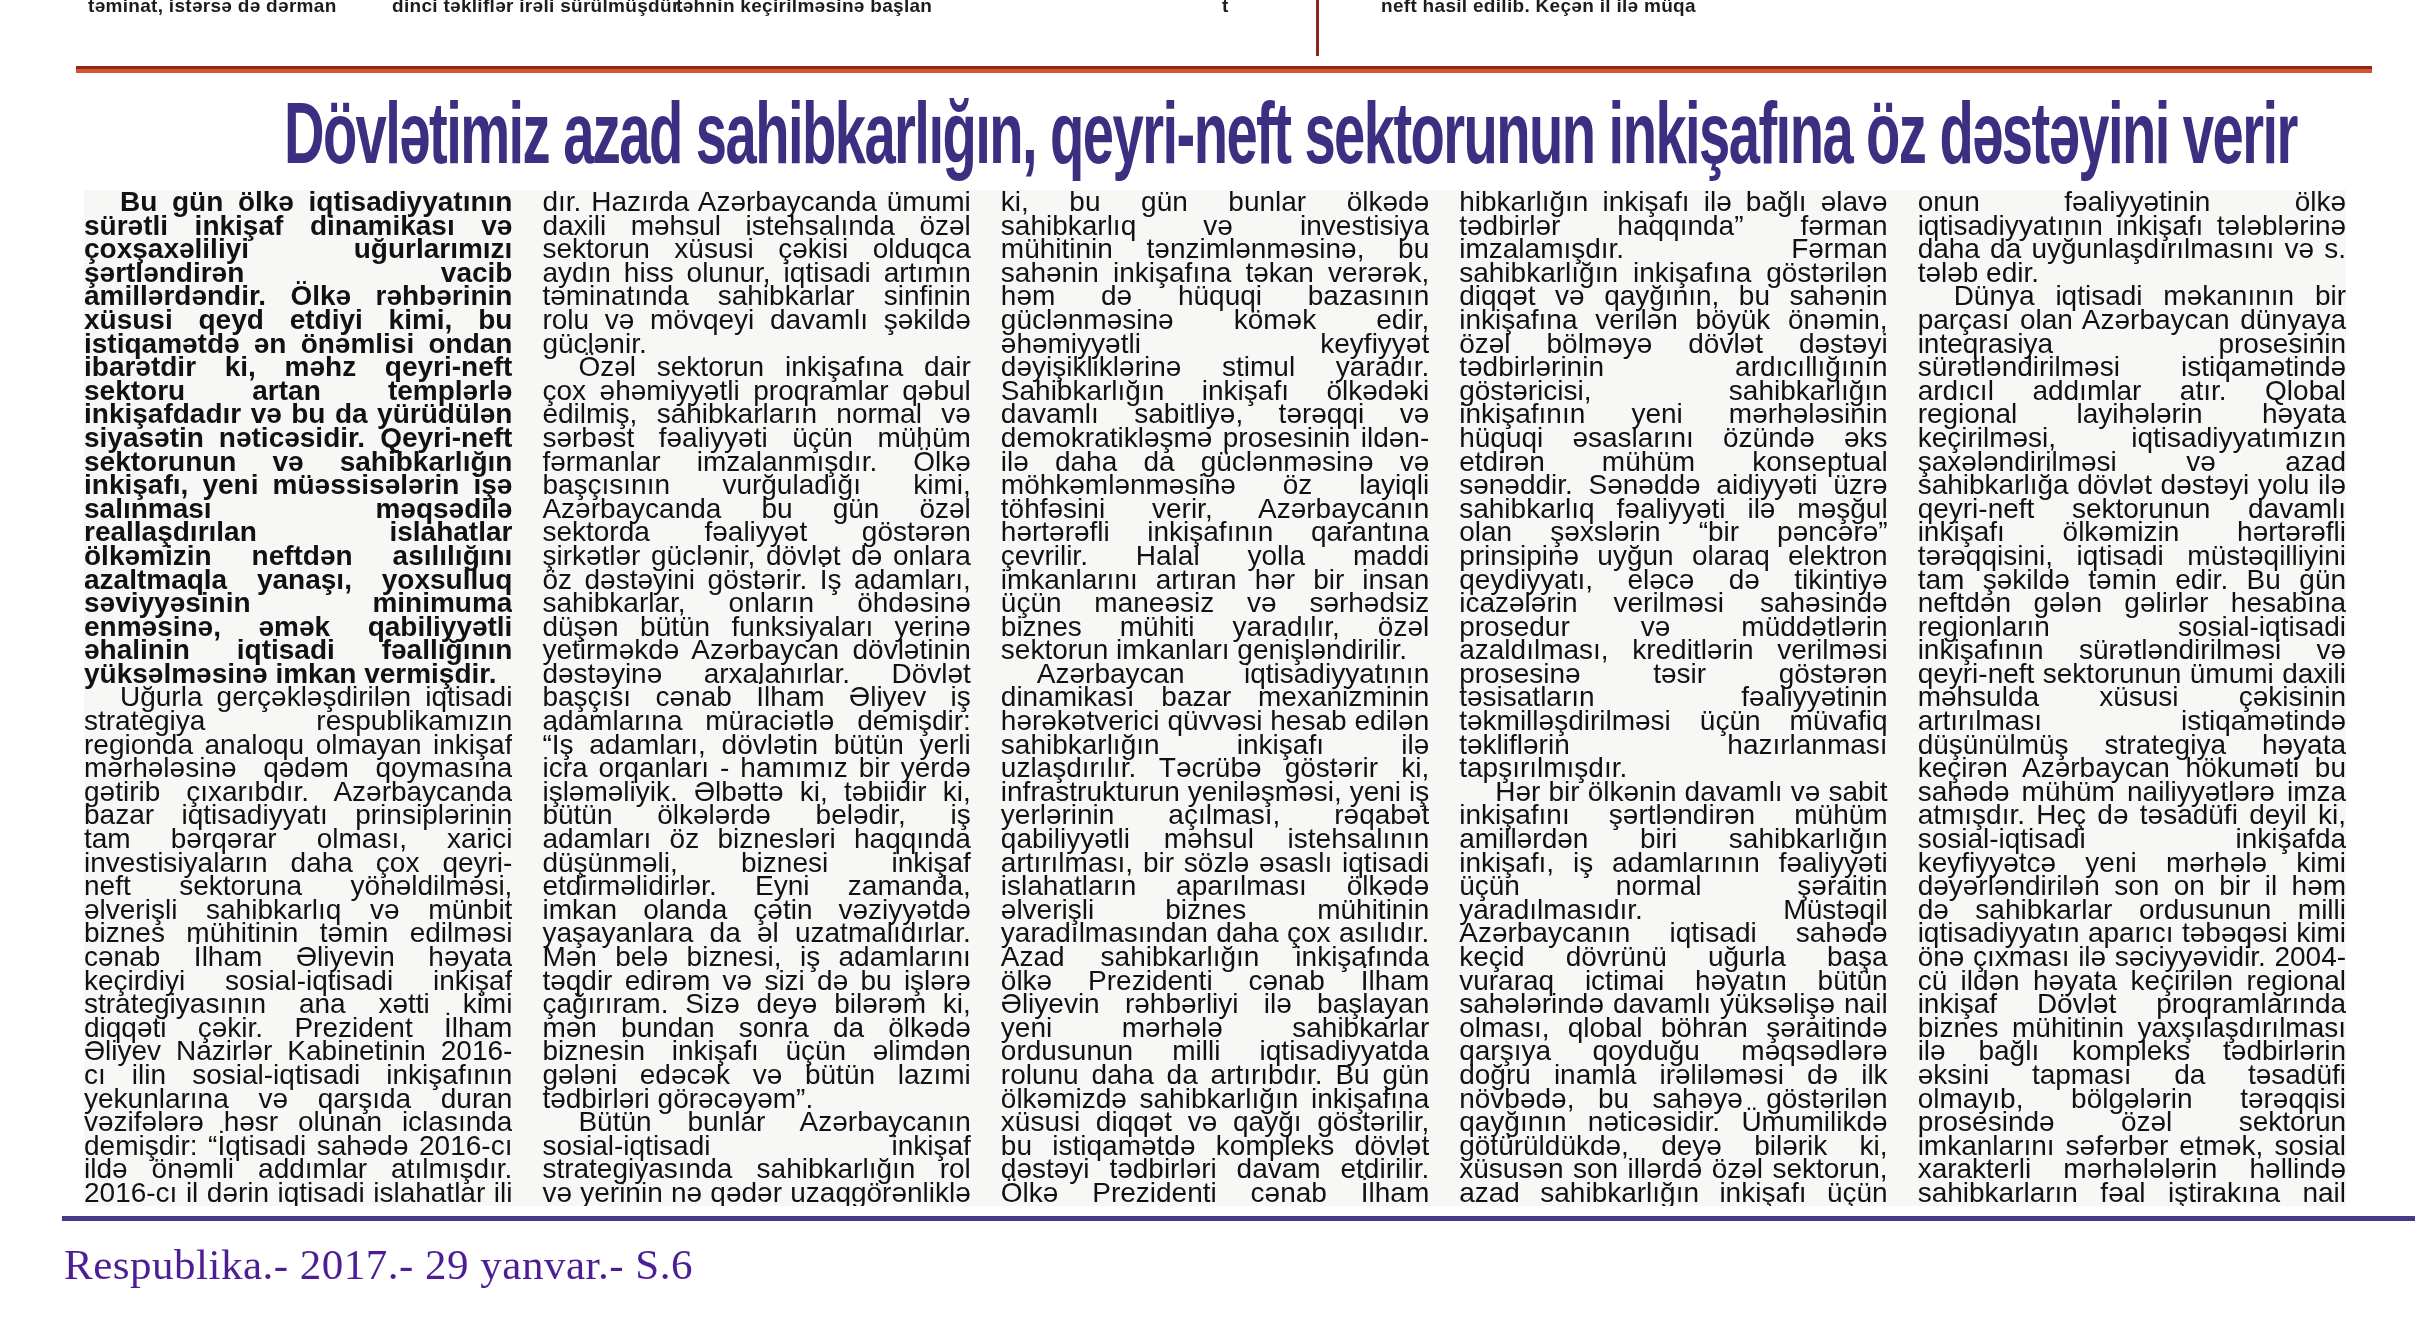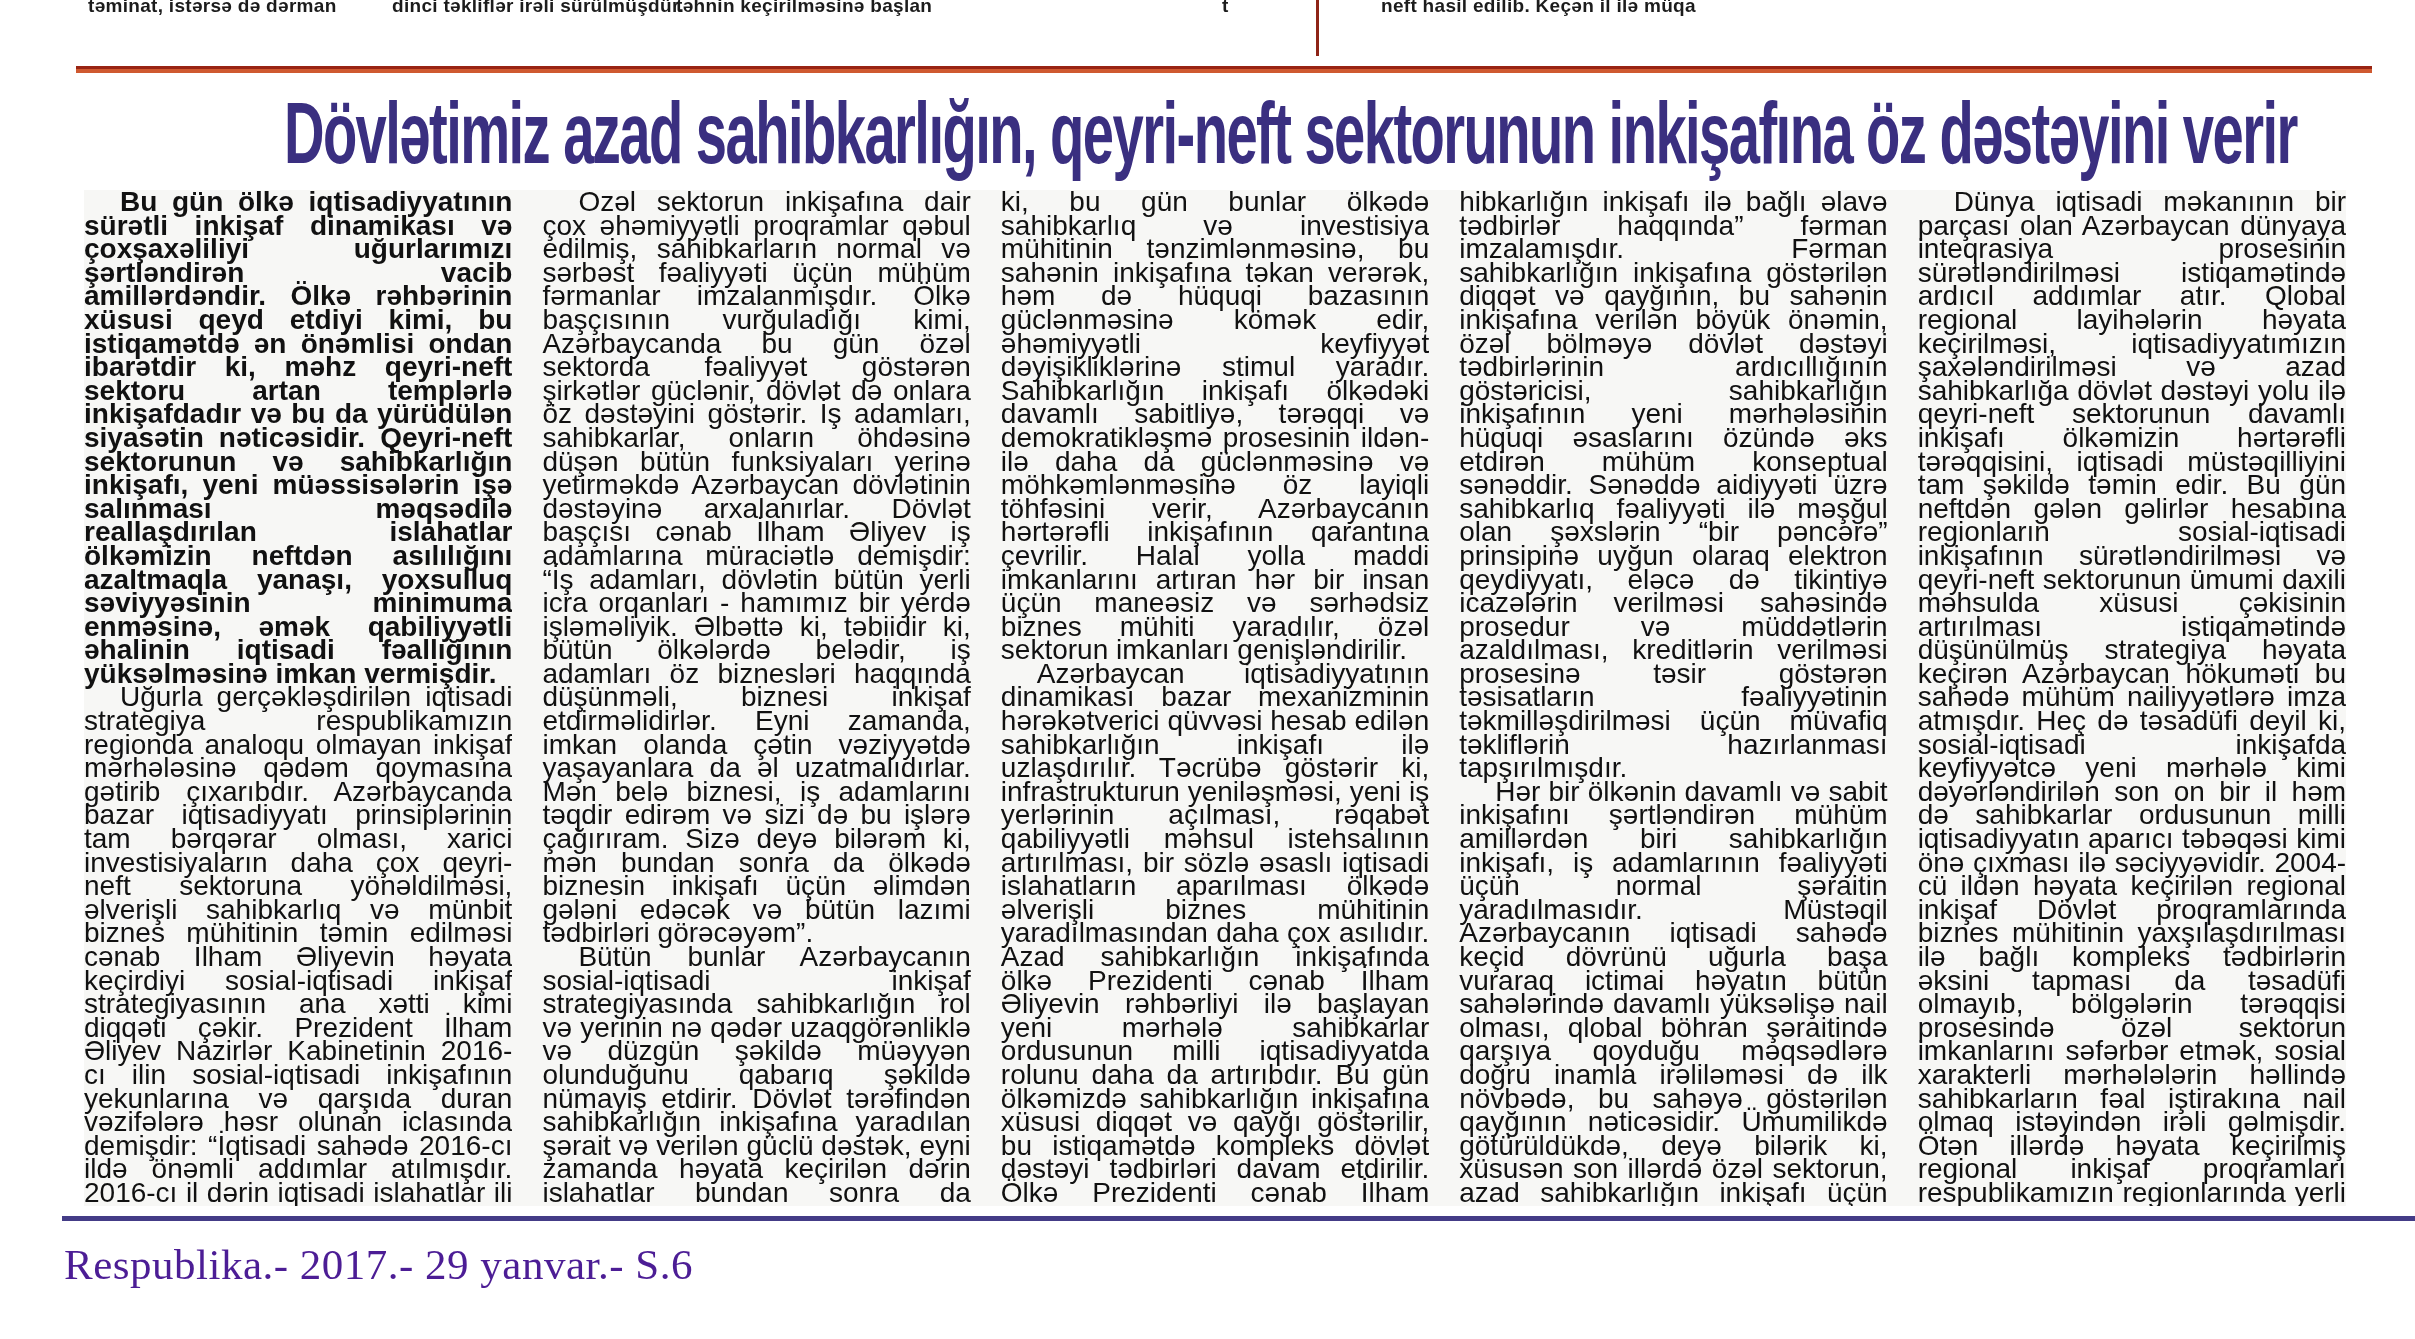--- a/index.html
+++ b/index.html
@@ -50,32 +50,34 @@
     <h1 class="headline">Dövlətimiz azad sahibkarlığın, qeyri-neft sektorunun inkişafına öz dəstəyini verir</h1>
   </div>
 
   <div class="columns">
     <div class="col">
         <p class="indent lead">Bu gün ölkə iqtisadiyyatının sürətli inkişaf dinamikası və çoxşaxəliliyi uğurlarımızı şərtləndirən vacib amillərdəndir. Ölkə rəhbərinin xüsusi qeyd etdiyi kimi, bu istiqamətdə ən önəmlisi ondan ibarətdir ki, məhz qeyri-neft sektoru artan templərlə inkişafdadır və bu da yürüdülən siyasətin nəticəsidir. Qeyri-neft sektorunun və sahibkarlığın inkişafı, yeni müəssisələrin işə salınması məqsədilə reallaşdırılan islahatlar ölkəmizin neftdən asılılığını azaltmaqla yanaşı, yoxsulluq səviyyəsinin minimuma enməsinə, əmək qabiliyyətli əhalinin iqtisadi fəallığının yüksəlməsinə imkan vermişdir.</p>
         <p class="indent">Uğurla gerçəkləşdirilən iqtisadi strategiya respublikamızın regionda analoqu olmayan inkişaf mərhələsinə qədəm qoymasına gətirib çıxarıbdır. Azərbaycanda bazar iqtisadiyyatı prinsiplərinin tam bərqərar olması, xarici investisiyaların daha çox qeyri-neft sektoruna yönəldilməsi, əlverişli sahibkarlıq və münbit biznes mühitinin təmin edilməsi cənab İlham Əliyevin həyata keçirdiyi sosial-iqtisadi inkişaf strategiyasının ana xətti kimi diqqəti çəkir. Prezident İlham Əliyev Nazirlər Kabinetinin 2016-cı ilin sosial-iqtisadi inkişafının yekunlarına və qarşıda duran vəzifələrə həsr olunan iclasında demişdir: “İqtisadi sahədə 2016-cı ildə önəmli addımlar atılmışdır. 2016-cı il dərin iqtisadi islahatlar ili kimi tarixdə qalacaq. Bu il ərzində qəbul edilmiş qərarlar, qanunlar, mənim tərəfimdən imzalanmış sərəncamlar iqtisadi islahatları daha da dərinləşdirir və bizə imkan verir ki, gələcəkdə qeyri-neft sektorunun hesabına inkişaf edək. Qəbul edilmiş qərarlar artıq öz nəticəsini verməkdədir. Əminəm ki, bu nəticələr bu il və bundan sonrakı illərdə daha da qabarıq şəkildə özünü göstərəcək”.</p>
         <p class="indent">Mübaliğəsiz demək olar ki, bu gün qeyri-neft sektorunun, özəl bölmənin və sahibkarlığın inkişafı dövlətimizin xüsusi diqqət mərkəzindədir. Azərbaycanın iqtisadi inkişafını xarakterizə edən ən mühüm cəhətlərdən biri ölkəmizdə məhz güclü sahibkarlar sinfinin formalaşması-</p>
       </div>
     <div class="col">
+        <p>dır. Hazırda Azərbaycanda ümumi daxili məhsul istehsalında özəl sektorun xüsusi çəkisi olduqca aydın hiss olunur, iqtisadi artımın təminatında sahibkarlar sinfinin rolu və mövqeyi davamlı şəkildə güclənir.</p>
         <p class="indent">Özəl sektorun inkişafına dair çox əhəmiyyətli proqramlar qəbul edilmiş, sahibkarların normal və sərbəst fəaliyyəti üçün mühüm fərmanlar imzalanmışdır. Ölkə başçısının vurğuladığı kimi, Azərbaycanda bu gün özəl sektorda fəaliyyət göstərən şirkətlər güclənir, dövlət də onlara öz dəstəyini göstərir. İş adamları, sahibkarlar, onların öhdəsinə düşən bütün funksiyaları yerinə yetirməkdə Azərbaycan dövlətinin dəstəyinə arxalanırlar. Dövlət başçısı cənab İlham Əliyev iş adamlarına müraciətlə demişdir: “İş adamları, dövlətin bütün yerli icra orqanları - hamımız bir yerdə işləməliyik. Əlbəttə ki, təbiidir ki, bütün ölkələrdə belədir, iş adamları öz biznesləri haqqında düşünməli, biznesi inkişaf etdirməlidirlər. Eyni zamanda, imkan olanda çətin vəziyyətdə yaşayanlara da əl uzatmalıdırlar. Mən belə biznesi, iş adamlarını təqdir edirəm və sizi də bu işlərə çağırıram. Sizə deyə bilərəm ki, mən bundan sonra da ölkədə biznesin inkişafı üçün əlimdən gələni edəcək və bütün lazımi tədbirləri görəcəyəm”.</p>
         <p class="indent">Bütün bunlar Azərbaycanın sosial-iqtisadi inkişaf strategiyasında sahibkarlığın rol və yerinin nə qədər uzaqgörənliklə və düzgün şəkildə müəyyən olunduğunu qabarıq şəkildə nümayiş etdirir. Dövlət tərəfindən sahibkarlığın inkişafına yaradılan şərait və verilən güclü dəstək, eyni zamanda həyata keçirilən dərin islahatlar bundan sonra da sahibkarlıq təsərrüfatlarının ölkə iqtisadiyyatının yüksəlişində mühüm rol oynamasına möhkəm bazis yaradıb. Bu baxımdan ölkə sahibkarlarının da üzərinə böyük vəzifə və məsuliyyət düşür. Dövlət isə öz diqqət və qayğısını əsirgəmir, iş adamları və sahibkarlara lazımi vəsait və güzəştli kreditlər verir. Artıq bu işlər görülür. Təbii ki, sahibkarların öz maliyyə vəsaitləri, özəl bankların imkanlarının genişlənməsi və digər amillər də Azərbaycan iqtisadiyyatının inkişafına çox müsbət təsir göstərəcəkdir. Əlbəttə</p>
       </div>
     <div class="col">
         <p>ki, bu gün bunlar ölkədə sahibkarlıq və investisiya mühitinin tənzimlənməsinə, bu sahənin inkişafına təkan verərək, həm də hüquqi bazasının güclənməsinə kömək edir, əhəmiyyətli keyfiyyət dəyişikliklərinə stimul yaradır. Sahibkarlığın inkişafı ölkədəki davamlı sabitliyə, tərəqqi və demokratikləşmə prosesinin ildən-ilə daha da güclənməsinə və möhkəmlənməsinə öz layiqli töhfəsini verir, Azərbaycanın hərtərəfli inkişafının qarantına çevrilir. Halal yolla maddi imkanlarını artıran hər bir insan üçün maneəsiz və sərhədsiz biznes mühiti yaradılır, özəl sektorun imkanları genişləndirilir.</p>
         <p class="indent">Azərbaycan iqtisadiyyatının dinamikası bazar mexanizminin hərəkətverici qüvvəsi hesab edilən sahibkarlığın inkişafı ilə uzlaşdırılır. Təcrübə göstərir ki, infrastrukturun yeniləşməsi, yeni iş yerlərinin açılması, rəqabət qabiliyyətli məhsul istehsalının artırılması, bir sözlə əsaslı iqtisadi islahatların aparılması ölkədə əlverişli biznes mühitinin yaradılmasından daha çox asılıdır. Azad sahibkarlığın inkişafında ölkə Prezidenti cənab İlham Əliyevin rəhbərliyi ilə başlayan yeni mərhələ sahibkarlar ordusunun milli iqtisadiyyatda rolunu daha da artırıbdır. Bu gün ölkəmizdə sahibkarlığın inkişafına xüsusi diqqət və qayğı göstərilir, bu istiqamətdə kompleks dövlət dəstəyi tədbirləri davam etdirilir. Ölkə Prezidenti cənab İlham Əliyev çıxışlarının birində demişdir: “Sahibkarlığın inkişafı Azərbaycanda daim diqqət mərkəzində olmalıdır. Bildiyiniz kimi, biz güzəştlər edirik, fermerlərə subsidiyalar, güzəştli şərtlərlə yanacaq və gübrə verilir. Təkcə əkin üçün indi yeni şərait yaradılır. Digər məsələlər öz həllini tapır. Sahibkarlığa Kömək Milli Fondunun xətti ilə güzəştli şərtlərlə kreditlər verilir. İndi təkliflər var ki, faiz dərəcələrini bir az da aşağı salaq. Mən bunu dəstəkləyirəm ki, fermerlər, iş adamları daha da rahat işləsinlər, daha da böyük gəlir əldə etsinlər. Yəni, dövlət çalışır ki, bu məsələ daim diqqət mərkəzində qalsın. Məhz bunun nəticəsidir ki, bu gün Azərbaycanda çox güclü sahibkarlar sinfi yaranıb”.</p>
       </div>
     <div class="col">
         <p>hibkarlığın inkişafı ilə bağlı əlavə tədbirlər haqqında” fərman imzalamışdır. Fərman sahibkarlığın inkişafına göstərilən diqqət və qayğının, bu sahənin inkişafına verilən böyük önəmin, özəl bölməyə dövlət dəstəyi tədbirlərinin ardıcıllığının göstəricisi, sahibkarlığın inkişafının yeni mərhələsinin hüquqi əsaslarını özündə əks etdirən mühüm konseptual sənəddir. Sənəddə aidiyyəti üzrə sahibkarlıq fəaliyyəti ilə məşğul olan şəxslərin “bir pəncərə” prinsipinə uyğun olaraq elektron qeydiyyatı, eləcə də tikintiyə icazələrin verilməsi sahəsində prosedur və müddətlərin azaldılması, kreditlərin verilməsi prosesinə təsir göstərən təsisatların fəaliyyətinin təkmilləşdirilməsi üçün müvafiq təkliflərin hazırlanması tapşırılmışdır.</p>
         <p class="indent">Hər bir ölkənin davamlı və sabit inkişafını şərtləndirən mühüm amillərdən biri sahibkarlığın inkişafı, iş adamlarının fəaliyyəti üçün normal şəraitin yaradılmasıdır. Müstəqil Azərbaycanın iqtisadi sahədə keçid dövrünü uğurla başa vuraraq ictimai həyatın bütün sahələrində davamlı yüksəlişə nail olması, qlobal böhran şəraitində qarşıya qoyduğu məqsədlərə doğru inamla irəliləməsi də ilk növbədə, bu sahəyə göstərilən qayğının nəticəsidir. Ümumilikdə götürüldükdə, deyə bilərik ki, xüsusən son illərdə özəl sektorun, azad sahibkarlığın inkişafı üçün dövlət səviyyəsində çox böyük işlər görülüb. Dövlət başçısı cənab İlham Əliyev tərəfindən imzalanan fərman və sərəncamlar, qanunlar, dövlət proqramları azad sahibkarlığın inkişafına təkan vermiş, qeyri-neft sektorunun inkişafını stimullaşdırmışdır. Həqiqətən, son illərdə Azərbaycan iqtisadiyyatının neft sektorundan asılılığının azalması, yeni zavod və fabriklərin istifadəyə verilməsi, işsizliyin aradan qaldırılması və sosialyönümlü müxtəlif problemlərin yoluna qoyulması azad sahibkarlığın inkişafı ilə əhəmiyyətli dərəcədə bağlı olmuşdur. Hazırkı mərhələdə ölkə iqtisadiyyatının yenidən qurulması sahəsində qarşıda duran vəzifələrin yerinə yetirilməsi azad sahibkarlığın inkişafının daha da sürətləndirilməsi, bu sektorun ölkənin sosial-iqtisadi problemlərinin həllində rolunun gücləndirilməsi,</p>
       </div>
     <div class="col">
+        <p>onun fəaliyyətinin ölkə iqtisadiyyatının inkişafı tələblərinə daha da uyğunlaşdırılmasını və s. tələb edir.</p>
         <p class="indent">Dünya iqtisadi məkanının bir parçası olan Azərbaycan dünyaya inteqrasiya prosesinin sürətləndirilməsi istiqamətində ardıcıl addımlar atır. Qlobal regional layihələrin həyata keçirilməsi, iqtisadiyyatımızın şaxələndirilməsi və azad sahibkarlığa dövlət dəstəyi yolu ilə qeyri-neft sektorunun davamlı inkişafı ölkəmizin hərtərəfli tərəqqisini, iqtisadi müstəqilliyini tam şəkildə təmin edir. Bu gün neftdən gələn gəlirlər hesabına regionların sosial-iqtisadi inkişafının sürətləndirilməsi və qeyri-neft sektorunun ümumi daxili məhsulda xüsusi çəkisinin artırılması istiqamətində düşünülmüş strategiya həyata keçirən Azərbaycan hökuməti bu sahədə mühüm nailiyyətlərə imza atmışdır. Heç də təsadüfi deyil ki, sosial-iqtisadi inkişafda keyfiyyətcə yeni mərhələ kimi dəyərləndirilən son on bir il həm də sahibkarlar ordusunun milli iqtisadiyyatın aparıcı təbəqəsi kimi önə çıxması ilə səciyyəvidir. 2004-cü ildən həyata keçirilən regional inkişaf Dövlət proqramlarında biznes mühitinin yaxşılaşdırılması ilə bağlı kompleks tədbirlərin əksini tapması da təsadüfi olmayıb, bölgələrin tərəqqisi prosesində özəl sektorun imkanlarını səfərbər etmək, sosial xarakterli mərhələlərin həllində sahibkarların fəal iştirakına nail olmaq istəyindən irəli gəlmişdir. Ötən illərdə həyata keçirilmiş regional inkişaf proqramları respublikamızın regionlarında yerli və azad sahibkarlığın, yeni istehsal və emal müəssisələrinin açılmasına, işsizlik və yoxsulluq probleminin əsaslı dərəcədə həllinə ciddi təkan vermişdir. Ötən illərdə kiçik və orta sahibkarlığın güzəştli kreditlərlə maliyyələşdirilməsi, sahibkarların fəaliyyətinə yersiz müdaxilələrin qarşısının alınması, özəl sektorda inkişafa mane olan problemlərin həlli məqsədilə yeni mexanizmlər tətbiq edilmişdir.</p>
         <p class="indent">Həmişə olduğu kimi, dövlətimiz bundan sonra da azad sahibkarlığın, qeyri-neft sektorunun inkişafına öz dəstəyini verəcəkdir.</p>
       </div>
   </div>
 
   <div class="footer-rule"></div>
   <div class="citation">Respublika.- 2017.- 29 yanvar.- S.6</div>
 
 </div>
 

